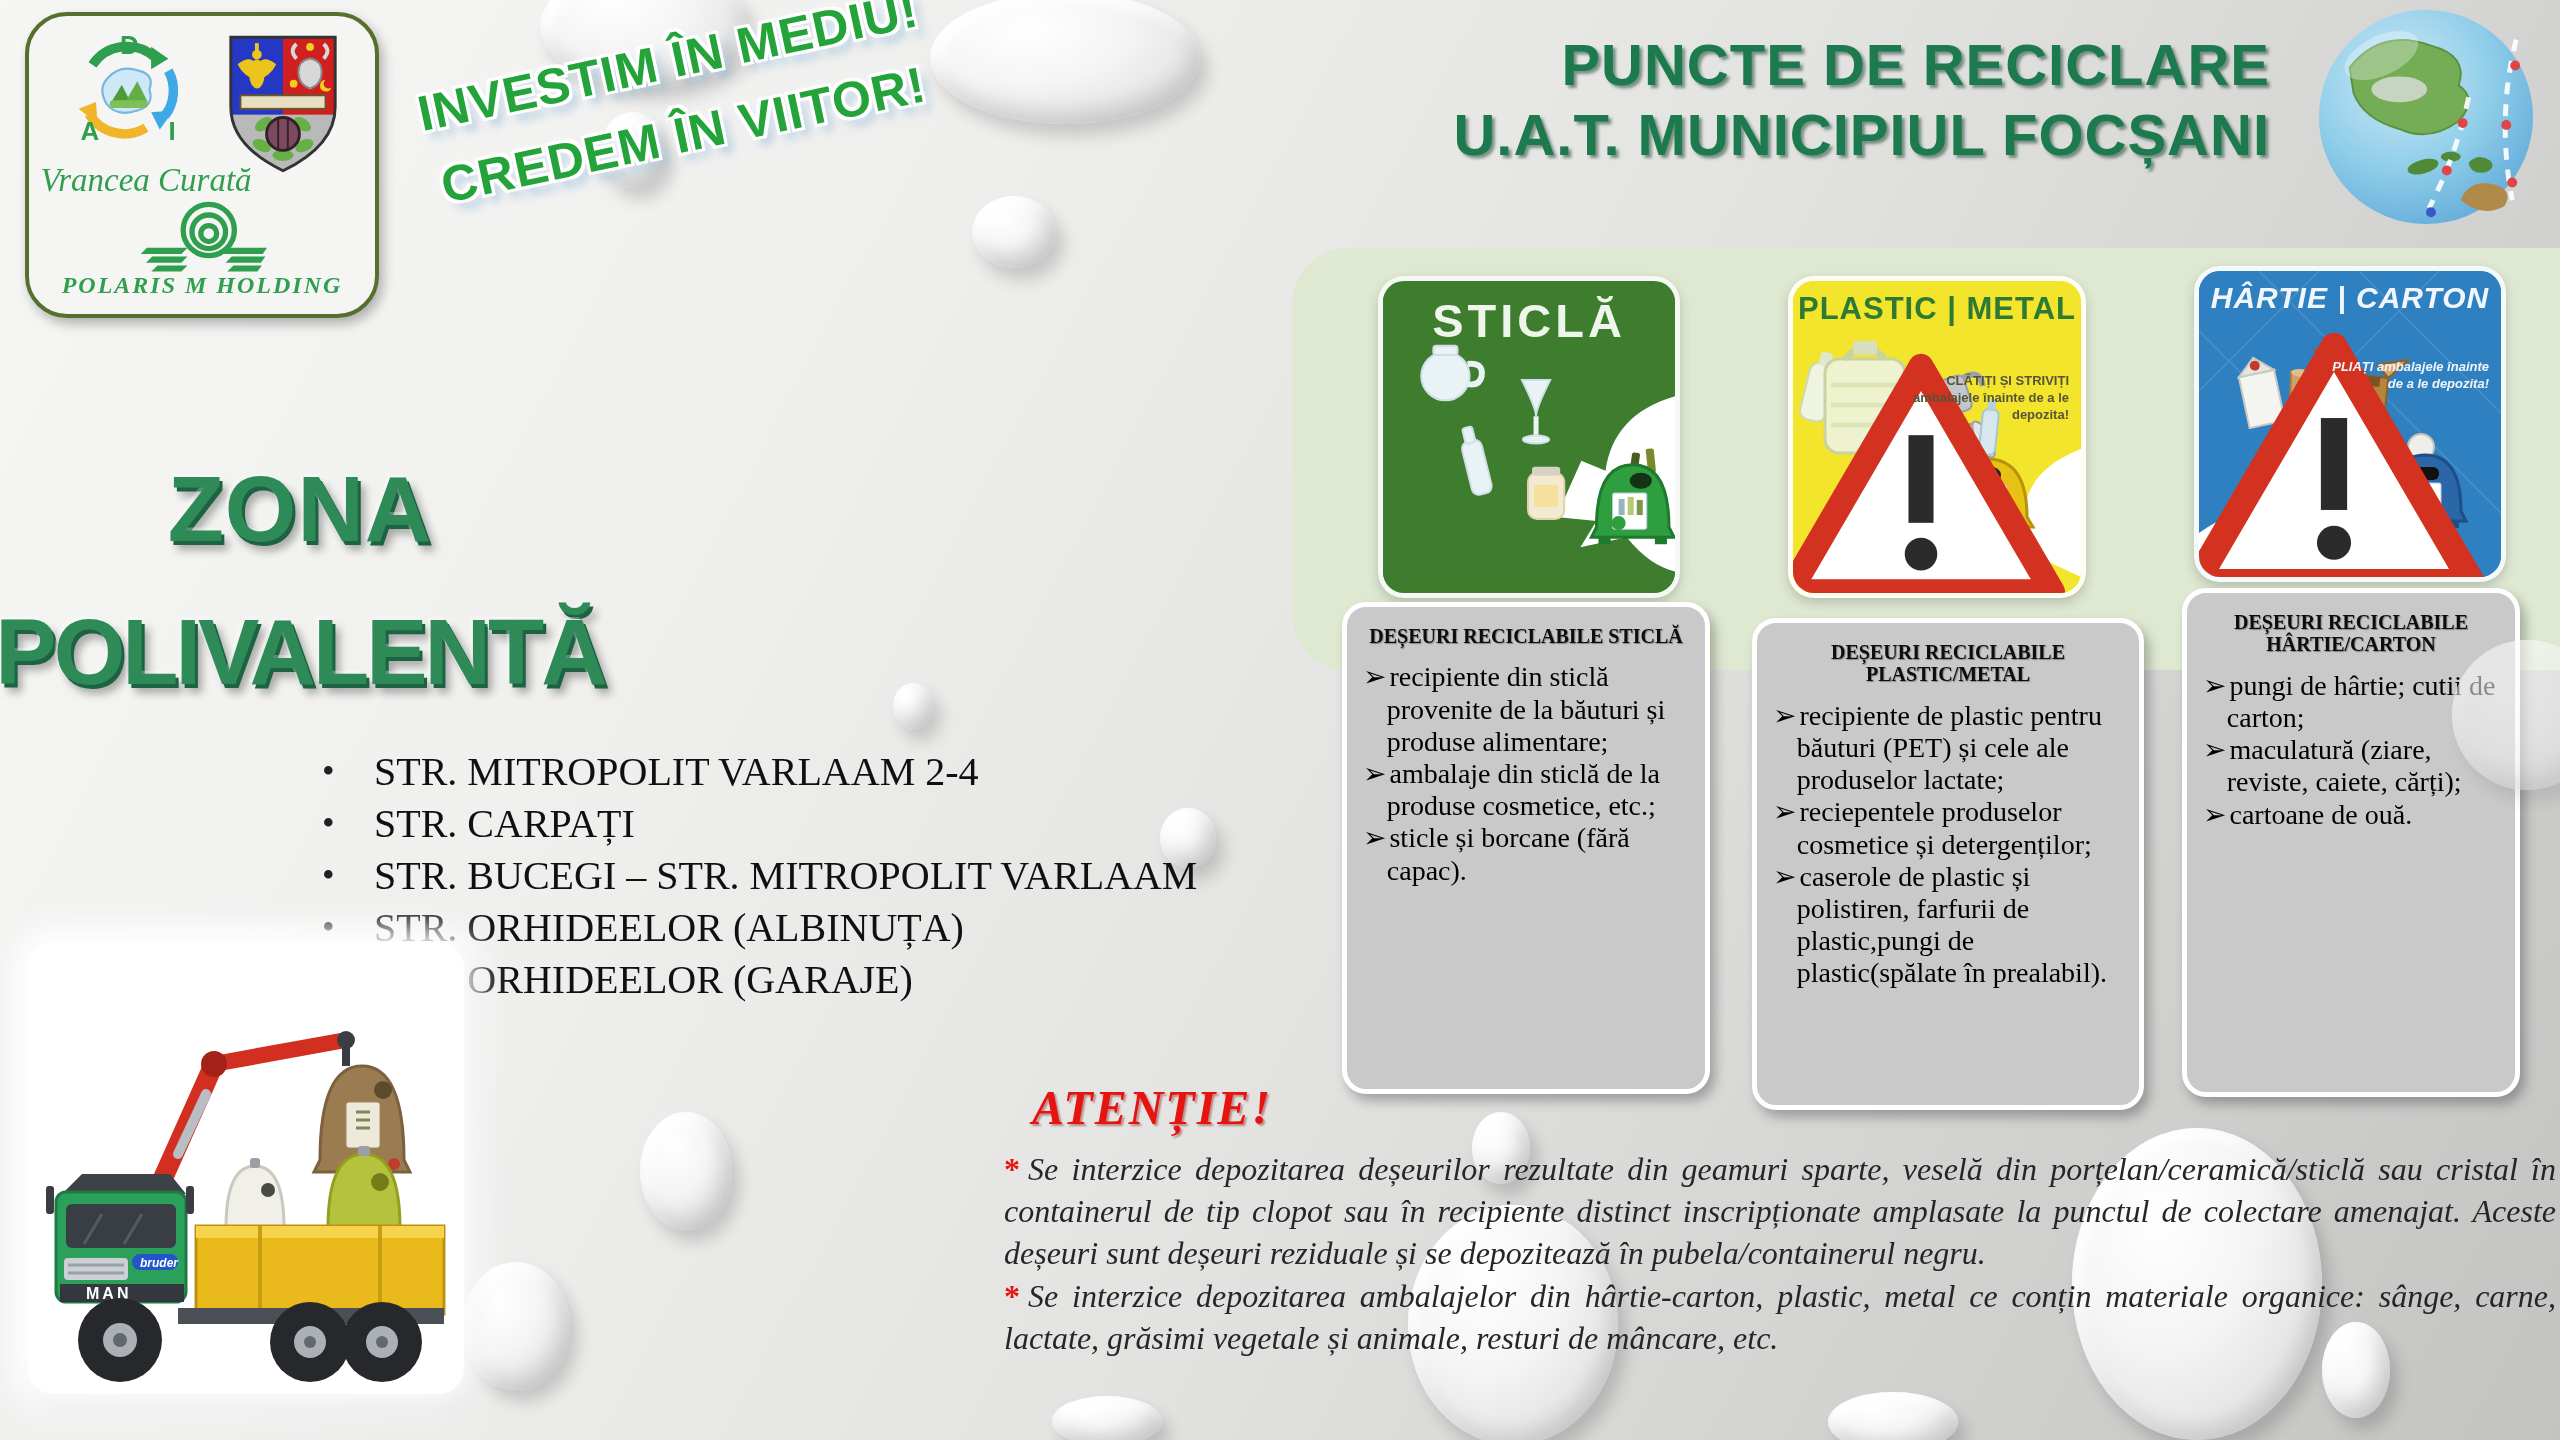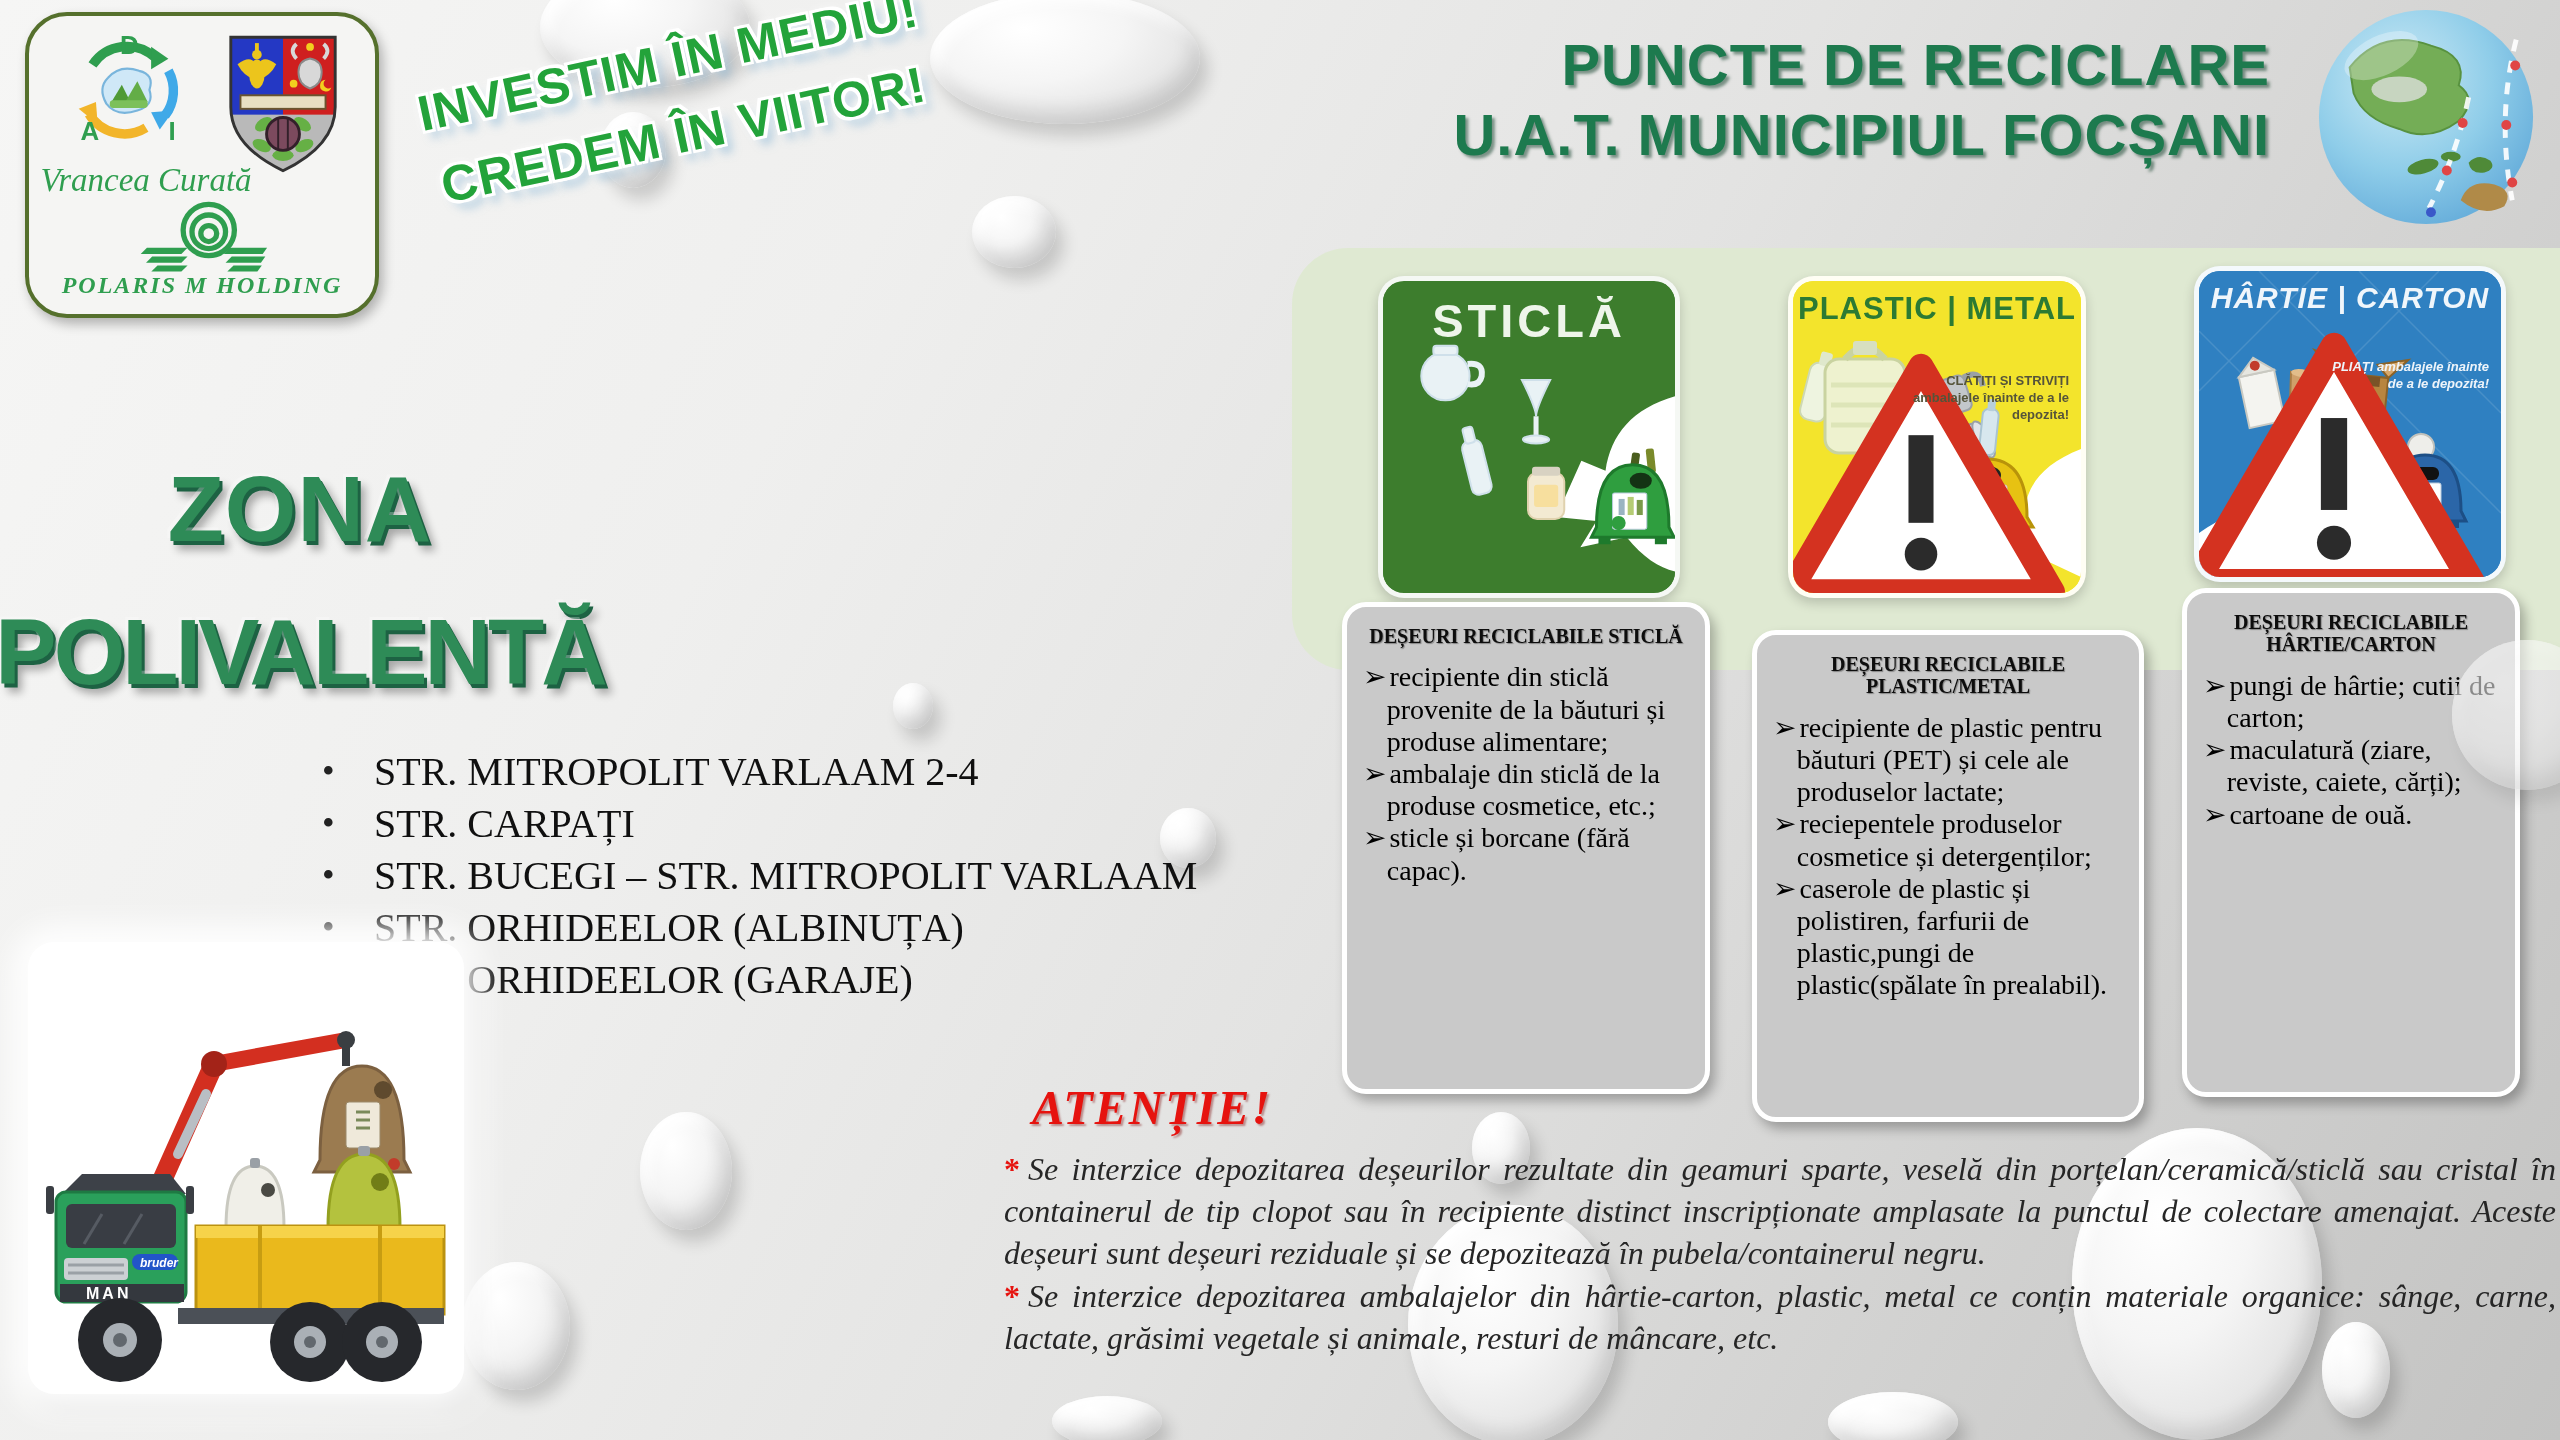--- a/index.html
+++ b/index.html
@@ -58,21 +58,21 @@
   .card-warning{position:absolute;right:12px;width:158px;text-align:right;z-index:2;
     font-size:13px;font-weight:700;line-height:1.3;}
   .warn-plastic{top:92px;color:#55543a;text-align:right;}
   .warn-paper{top:88px;color:#eef4fa;}
   .warn-tri{position:absolute;right:16px;z-index:2;}
   
   .info-box{position:absolute;z-index:3;box-sizing:border-box;background:#c9c9c9;
     border:5px solid #fff;border-radius:24px;box-shadow:5px 7px 12px rgba(0,0,0,.28);
     padding:18px 16px;}
   .box1{left:1342px;top:602px;width:368px;height:492px;}
-  .box2{left:1752px;top:618px;width:392px;height:492px;margin-top:12px;}
+  .box2{left:1752px;top:618px;width:392px;height:492px;}
   .box3{left:2182px;top:588px;width:338px;height:509px;}
   .box-title{font-family:"Liberation Serif",serif;font-weight:700;font-size:20px;line-height:1.12;
     text-align:center;color:#0d0d0d;margin-bottom:14px;text-shadow:1px 1px 1px rgba(0,0,0,.35);}
   .box-item{font-family:"Liberation Serif",serif;font-size:28px;line-height:1.15;color:#000;
     padding-left:.85em;text-indent:-.85em;}
   .box-item::before{content:"\27A2";margin-right:3px;}
   
   .attention-heading{position:absolute;left:1032px;top:1080px;z-index:3;
     font-family:"Liberation Serif",serif;font-style:italic;font-weight:800;font-size:48px;
     color:#e6130f;letter-spacing:2px;text-shadow:2px 2px 2px rgba(120,0,0,.4);}

